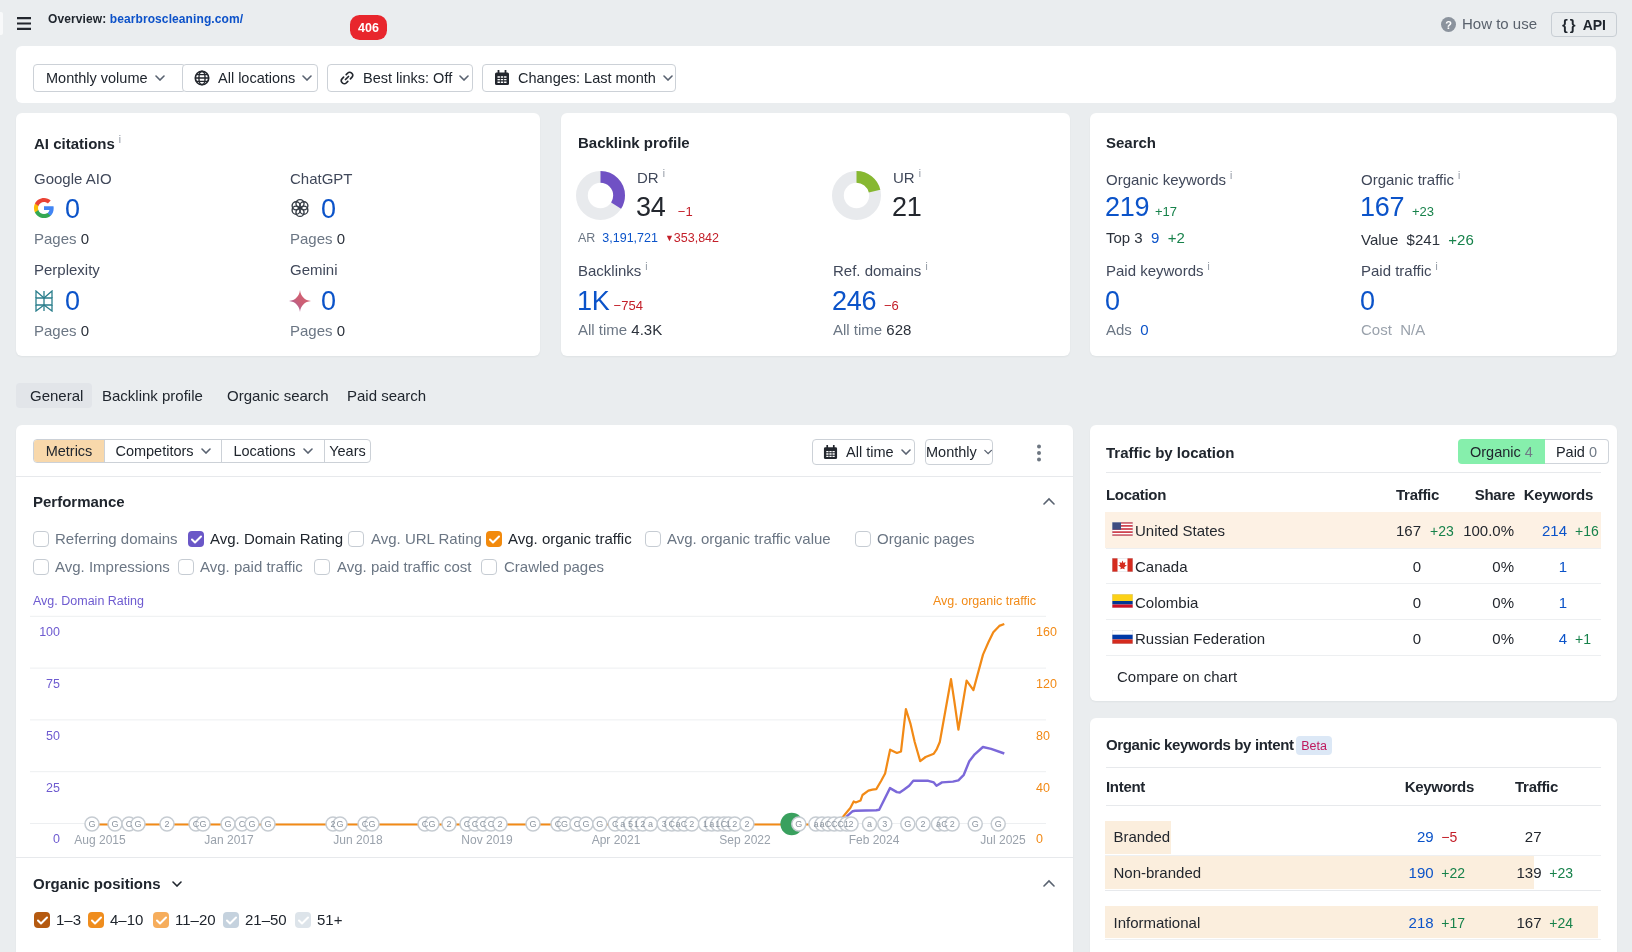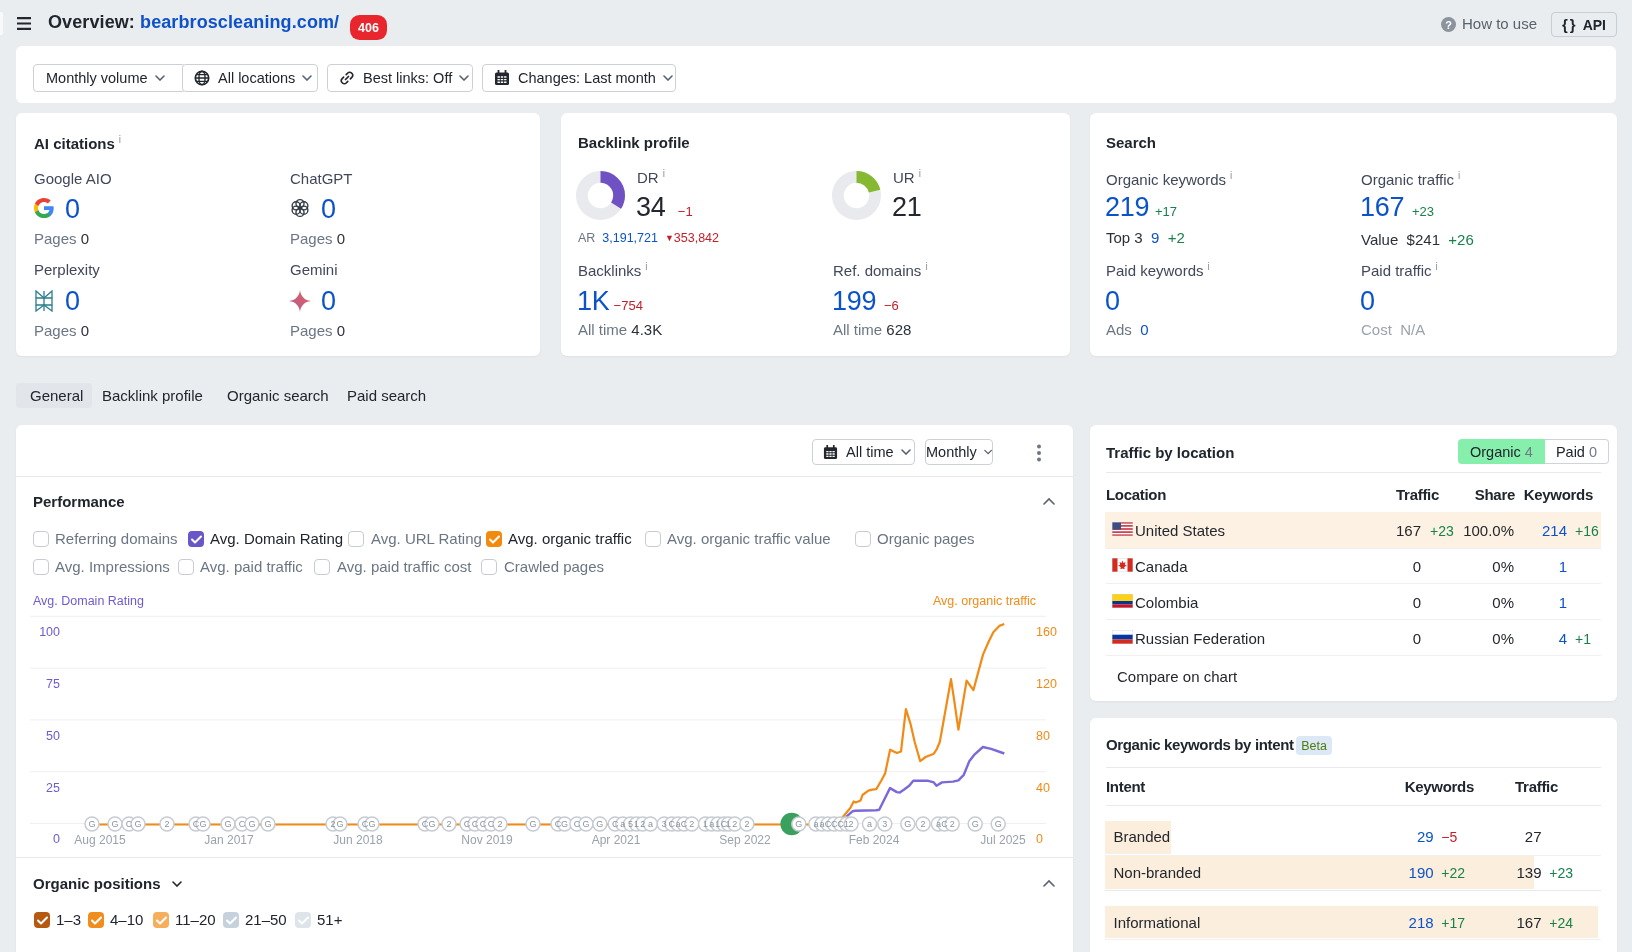--- a/index.html
+++ b/index.html
@@ -31,21 +31,21 @@
 .ralign { transform:translateX(-100%); }
 </style>
 </head>
 <body>
 <div id="page">
 
 <div class="abs" style="left:0;top:12px;width:2.5px;height:23px;background:#f8f9fa;border-radius:0 2px 2px 0;"></div>
 <svg class="abs" style="left:17px;top:16.5px;" width="14" height="13" viewBox="0 0 14 13">
       <path d="M0 1.2h14M0 6.5h14M0 11.8h14" stroke="#23272e" stroke-width="2.2"></path>
     </svg>
-<div class="abs" style="left:48px;top:12px;font-size:18px;font-weight:bold;letter-spacing:0.1px;">Overview: <span style="color:#0d52c9;">bearbroscleaning.com/</span></div>
+<div class="abs" style="left:48px;top:12px;font-size:12px;font-weight:bold;letter-spacing:0.1px;">Overview: <span style="color:#0d52c9;">bearbroscleaning.com/</span></div>
 <div class="abs" style="left:350px;top:15px;width:37px;height:25px;background:#e8262d;border-radius:9.5px;color:#fff;font-size:12.5px;font-weight:bold;display:flex;align-items:center;justify-content:center;">406</div>
 <div class="abs" style="left:1441px;top:17px;width:15px;height:15px;background:#8b939d;border-radius:50%;color:#fff;font-size:11px;font-weight:bold;display:flex;align-items:center;justify-content:center;">?</div>
 <div class="abs" style="left:1462px;top:15px;font-size:15px;color:#59616c;">How to use</div>
 <div class="abs" style="left:1551px;top:12px;width:66px;height:25px;border:1px solid #c8ced4;border-radius:4px;display:flex;align-items:center;justify-content:center;font-size:14px;color:#20262e;">
       <b style="font-size:15px;margin-right:7px;">{<span style="display:inline-block;width:2px;"></span>}</b>
       <b style="font-weight:bold;">API</b>
     </div>
 
 <div class="abs" style="left:16px;top:46px;width:1600px;height:57px;background:#fff;border-radius:6px;"></div>
 <div class="btn" style="left:33px;top:64px;width:153px;padding-left:12px;">Monthly volume<svg class="chev" width="10" height="6" viewBox="0 0 10 6">
@@ -152,21 +152,21 @@
 </svg>
 <div class="lbl" style="left:893px;top:168px;">UR<sup class="supi">i</sup></div>
 <div class="bignum dark" style="left:892px;top:193.5px;">21</div>
 
 <div class="lbl" style="left:578px;top:261px;">Backlinks<sup class="supi">i</sup></div>
 <div class="bignum" style="left:577px;top:287.8px;">1K</div>
 <div class="delta red" style="left:613.6px;top:298px;">−754</div>
 <div class="sub" style="left:578px;top:321px;">All time&nbsp;<b>4.3K</b></div>
 
 <div class="lbl" style="left:833px;top:261px;">Ref. domains<sup class="supi">i</sup></div>
-<div class="bignum" style="left:832px;top:287.8px;">199</div>
+<div class="bignum" style="left:832px;top:287.8px;">246</div>
 <div class="delta red" style="left:884px;top:298px;">−6</div>
 <div class="sub" style="left:833px;top:321px;">All time&nbsp;<b>628</b></div>
 
 <div class="card" style="left:1090px;top:113px;width:527px;height:243px;"></div>
 <div class="ct" style="left:1106px;top:134px;">Search</div>
 <div class="lbl" style="left:1106px;top:170px;">Organic keywords<sup class="supi">i</sup></div>
 <div class="bignum" style="left:1105px;top:193.5px;">219</div>
 <div class="delta grn" style="left:1155px;top:204px;">+17</div>
 <div class="sub" style="left:1106px;top:229px;"><b>Top 3</b>&nbsp; <span class="blue">9</span>&nbsp; <span class="grn">+2</span></div>
 <div class="lbl" style="left:1361px;top:170px;">Organic traffic<sup class="supi">i</sup></div>
@@ -181,20 +181,30 @@
 <div class="sub" style="left:1361px;top:321px;color:#9aa2ac;">Cost&nbsp; N/A</div>
 
 <div class="abs" style="left:16px;top:383px;width:76px;height:25px;background:#e2e5e9;border-radius:4px;"></div>
 <div class="abs" style="left:30px;top:387px;font-size:15px;color:#20262e;">General</div>
 <div class="abs" style="left:102px;top:387px;font-size:15px;color:#20262e;">Backlink profile</div>
 <div class="abs" style="left:227px;top:387px;font-size:15px;color:#20262e;">Organic search</div>
 <div class="abs" style="left:347px;top:387px;font-size:15px;color:#20262e;">Paid search</div>
 
 <div class="card" style="left:16px;top:425px;width:1057px;height:527px;border-radius:6px 6px 0 0;"></div>
 
+<div class="abs" style="left:33px;top:439px;height:24px;border:1px solid #ccd1d7;border-radius:4px;display:flex;font-size:14.5px;color:#20262e;background:#fff;">
+<div style="background:#f8d8ab;border-radius:3px 0 0 3px;width:70px;display:flex;align-items:center;justify-content:center;">Metrics</div>
+<div style="border-left:1px solid #ccd1d7;width:117px;display:flex;align-items:center;justify-content:center;">Competitors<svg class="chev" width="10" height="6" viewBox="0 0 10 6">
+          <path d="M1 1l4 4 4-4" fill="none" stroke="#596270" stroke-width="1.6" stroke-linecap="round"></path>
+        </svg></div>
+<div style="border-left:1px solid #ccd1d7;width:103px;display:flex;align-items:center;justify-content:center;">Locations<svg class="chev" width="10" height="6" viewBox="0 0 10 6">
+          <path d="M1 1l4 4 4-4" fill="none" stroke="#596270" stroke-width="1.6" stroke-linecap="round"></path>
+        </svg></div>
+<div style="border-left:1px solid #ccd1d7;width:46px;display:flex;align-items:center;justify-content:center;">Years</div>
+</div>
 <div class="btn" style="left:812px;top:439px;width:103px;height:26px;padding-left:10px;">
 <svg width="15" height="15" viewBox="0 0 16 16" style="margin-right:8px;">
         <rect x="1" y="2.5" width="14" height="12.5" rx="1.5" fill="#23272e"></rect>
         <path d="M4.5 0.5v3M11.5 0.5v3" stroke="#23272e" stroke-width="1.8" stroke-linecap="round"></path>
         <path d="M3.5 7h2.4M6.8 7h2.4M10.1 7h2.4M3.5 9.6h2.4M6.8 9.6h2.4M10.1 9.6h2.4M3.5 12.2h2.4M6.8 12.2h2.4M10.1 12.2h2.4" stroke="#fff" stroke-width="1.4"></path>
       </svg>
 All time<svg class="chev" width="10" height="6" viewBox="0 0 10 6">
         <path d="M1 1l4 4 4-4" fill="none" stroke="#596270" stroke-width="1.6" stroke-linecap="round"></path>
       </svg></div>
 <div class="btn" style="left:925px;top:439px;width:68px;height:26px;text-align:right;">Monthly<svg class="chev" width="10" height="6" viewBox="0 0 10 6">
@@ -520,21 +530,21 @@
 <div class="num dark" style="left:1135px;top:629.5px;">Russian Federation</div>
 <div class="num dark ralign" style="left:1421px;top:629.5px;">0</div>
 <div class="num dark ralign" style="left:1514px;top:629.5px;">0%</div>
 <div class="num blue ralign" style="left:1567px;top:629.5px;">4</div>
 <div class="num grn" style="left:1575px;top:629.5px;font-size:14px;padding-top:1px;">+1</div>
 <div class="divider" style="left:1106px;top:654.7px;width:495px;background:#edeff1;"></div>
 <div class="num dark" style="left:1117px;top:668px;">Compare on chart</div>
 
 <div class="card" style="left:1090px;top:718px;width:527px;height:234px;border-radius:6px 6px 0 0;"></div>
 <div class="ct" style="left:1106px;top:736px;letter-spacing:-0.35px;">Organic keywords by intent</div>
-<div class="abs" style="left:1296px;top:736px;width:36px;height:19px;background:#dce8f6;border-radius:4px;color:#4d7c0f;font-size:12.5px;display:flex;align-items:center;justify-content:center;">Beta</div>
+<div class="abs" style="left:1296px;top:736px;width:36px;height:19px;background:#dce8f6;border-radius:4px;color:#be185d;font-size:12.5px;display:flex;align-items:center;justify-content:center;">Beta</div>
 <div class="divider" style="left:1106px;top:767px;width:495px;"></div>
 <div class="th" style="left:1106px;top:778px;">Intent</div>
 <div class="th ralign" style="left:1474px;top:778px;">Keywords</div>
 <div class="th ralign" style="left:1558px;top:778px;">Traffic</div>
 <div class="divider" style="left:1106px;top:805px;width:495px;"></div>
 
 <div class="abs" style="left:1105px;top:820.6px;width:65.5px;height:33.6px;background:#fbeedd;"></div>
 <div class="num dark" style="left:1113.5px;top:828px;">Branded</div>
 <div class="num blue ralign" style="left:1433.6px;top:828px;">29</div>
 <div class="num red" style="left:1441.3px;top:828px;font-size:14px;padding-top:1px;">−5</div>

